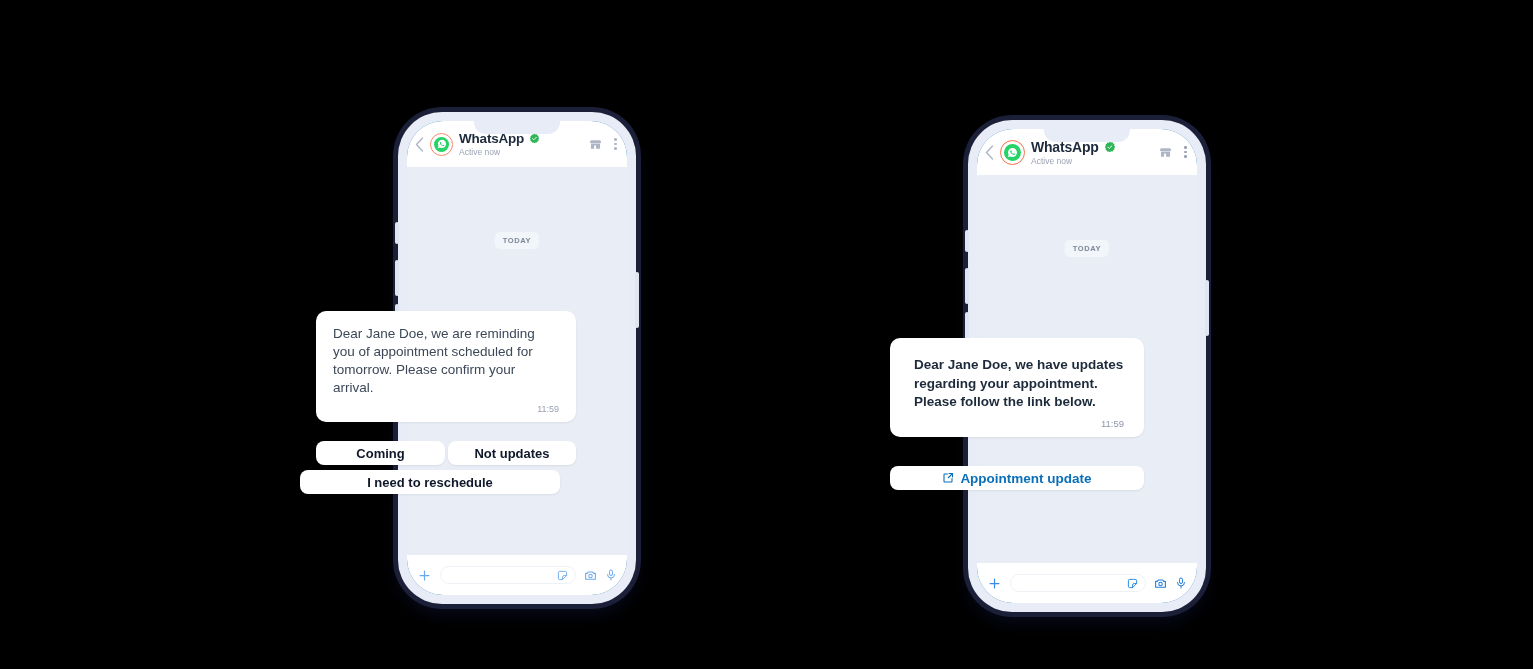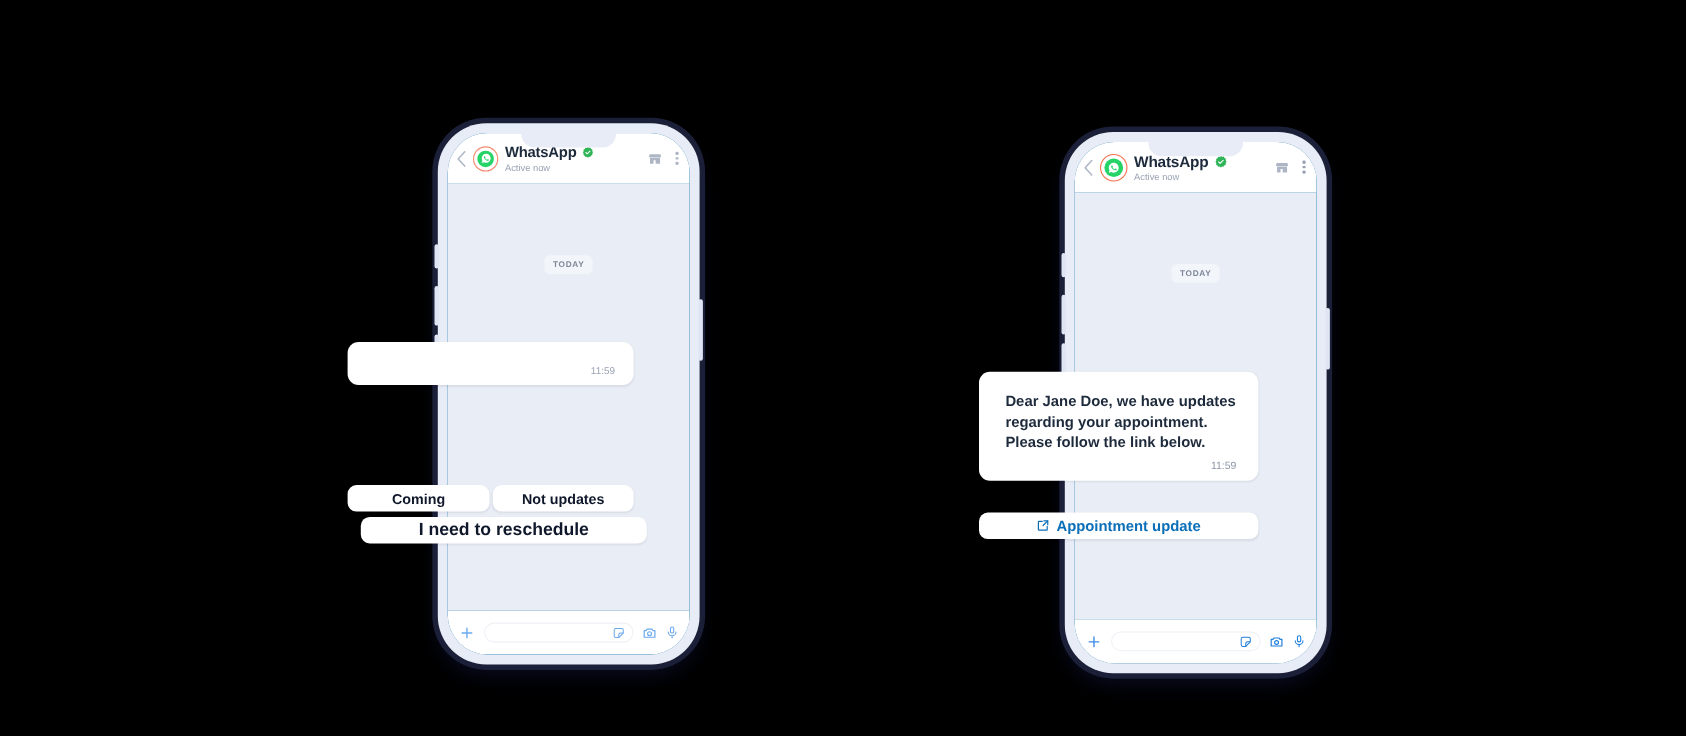--- a/index.html
+++ b/index.html
@@ -221,21 +221,21 @@
   #phone-left .composer { }
 
   
   #bubble-left {
     left: 316px; top: 311px; width: 260px; padding: 14px 17px 8px 17px;
   }
   #bubble-left .bubble-text { font-size: 13.5px; line-height: 18px; }
   #bubble-left .bubble-time { font-size: 9px; margin-top: 7px; }
   #btn-coming  { left: 316px; top: 441px; width: 129px; height: 24px; font-size: 13px; font-weight: bold; }
   #btn-not-coming { left: 448px; top: 441px; width: 128px; height: 24px; font-size: 13px; font-weight: bold; }
-  #btn-reschedule { left: 328px; top: 470px; width: 260px; height: 24px; font-size: 16px; font-weight: bold; }
+  #btn-reschedule { left: 300px; top: 470px; width: 260px; height: 24px; font-size: 13px; font-weight: bold; }
 
   
   #phone-right { left: 968px; top: 120px; width: 238px; height: 492px; }
   #phone-right .notch { width: 86px; height: 13px; }
   #phone-right .chat-header { height: 46px; padding: 0 10px 0 8px; gap: 6px; }
   #phone-right .avatar-ring { width: 25px; height: 25px; border: 1.8px solid #f4704a; }
   #phone-right .avatar-core { width: 17px; height: 17px; font-size: 11px; }
   #phone-right .chat-title { font-size: 14px; }
   #phone-right .verified { margin-left: 5px; }
   #phone-right .chat-status { font-size: 8.5px; margin-top: 1px; }
@@ -343,20 +343,21 @@
           <rect x="9" y="2" width="6" height="11" rx="3"></rect>
           <path d="M5 11a7 7 0 0014 0M12 18v4" stroke-linecap="round"></path>
         </svg>
       </span>
     </div>
   </div>
   <div class="notch"></div>
 </div>
 
 <div class="bubble" id="bubble-left">
+  <div class="bubble-text">Dear Jane Doe, we are reminding you of appointment scheduled for tomorrow. Please confirm your arrival.</div>
   <div class="bubble-time">11:59</div>
 </div>
 <div class="reply-btn" id="btn-coming">
   <span>Coming</span>
 </div>
 <div class="reply-btn" id="btn-not-coming">
   <span>Not updates</span>
 </div>
 <div class="reply-btn" id="btn-reschedule">
   <span>I need to reschedule</span>

